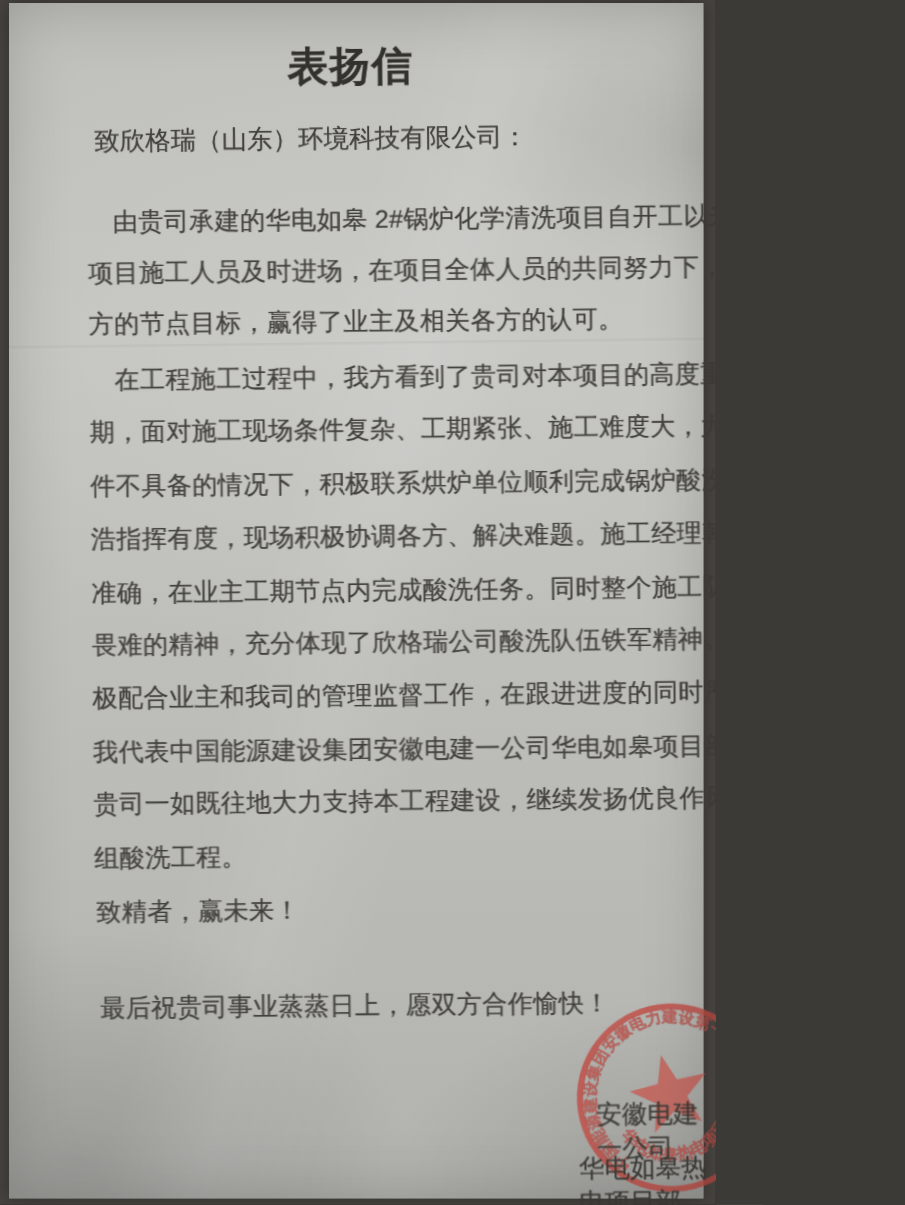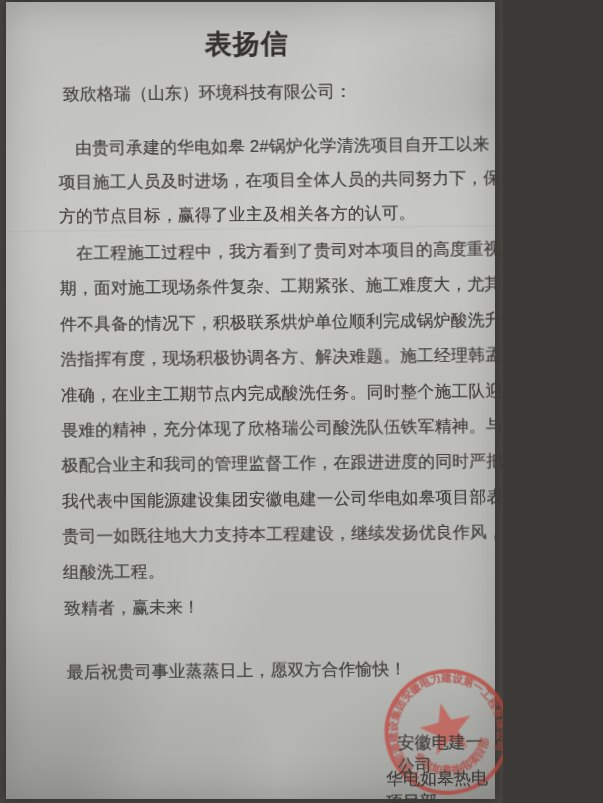--- a/index.html
+++ b/index.html
@@ -1,20 +1,19 @@
 <!DOCTYPE html>
 <html><head>
 <meta charset="utf-8">
 <style>
   html,body { margin:0; padding:0; background:#3c3a36; }
   .photo {
     position:relative; width:477px; height:803px; overflow:hidden;
     background:#55524d;
     font-family:"Liberation Sans", sans-serif;
-    padding-left:26px;
   }
   .paper {
     position:absolute; left:6px; top:2px; right:8px; bottom:4px;
     background:
       radial-gradient(ellipse 430px 320px at 48% 28%, rgba(255,255,255,0.10), rgba(255,255,255,0) 70%),
       linear-gradient(105deg, rgba(255,255,255,0) 40%, rgba(255,255,255,0.07) 50%, rgba(255,255,255,0) 61%),
       radial-gradient(ellipse 320px 230px at 10% 97%, rgba(0,0,0,0.14), rgba(0,0,0,0) 70%),
       radial-gradient(ellipse 280px 180px at 96% 99%, rgba(0,0,0,0.12), rgba(0,0,0,0) 70%),
       radial-gradient(ellipse 200px 120px at 99% 12%, rgba(0,0,0,0.07), rgba(0,0,0,0) 70%),
       linear-gradient(to bottom, #c0c0bc, #c4c4c0 30%, #bcbcb8 62%, #b3b3af);

